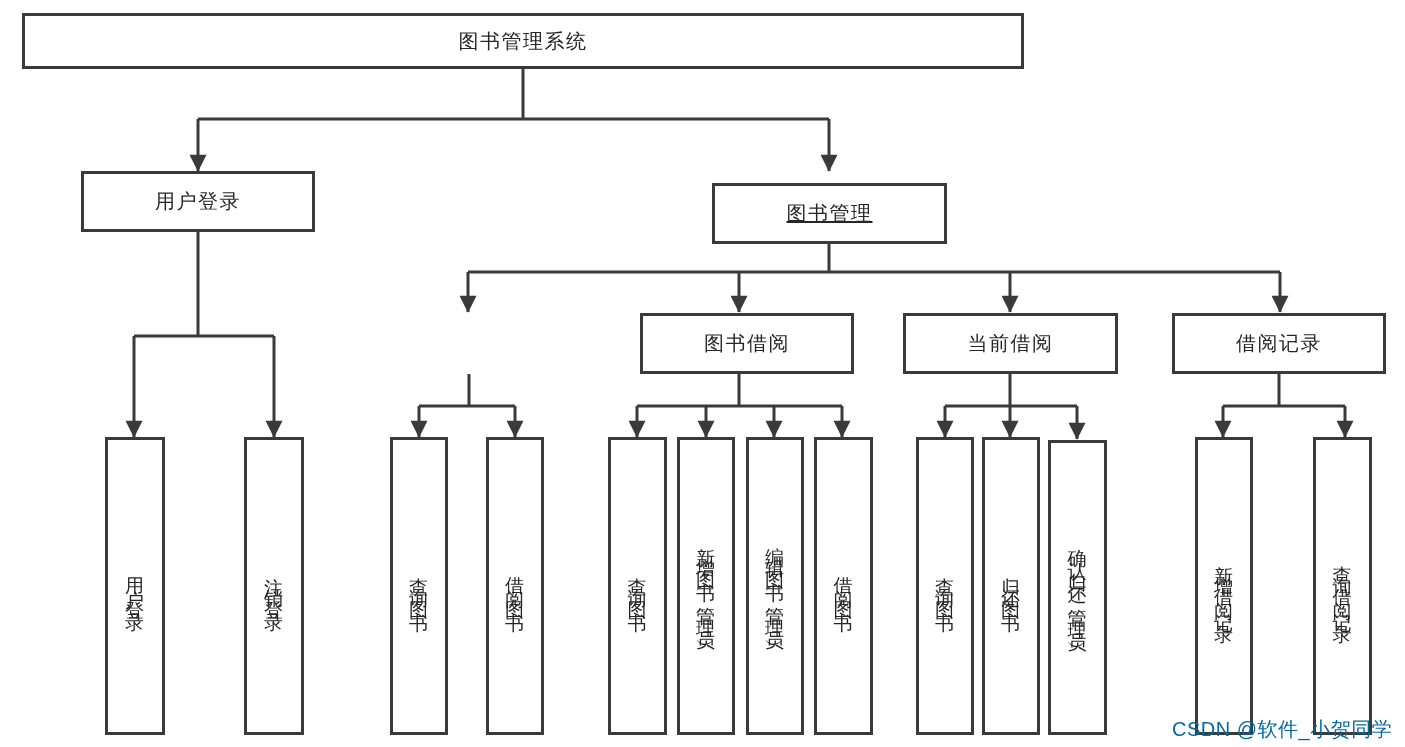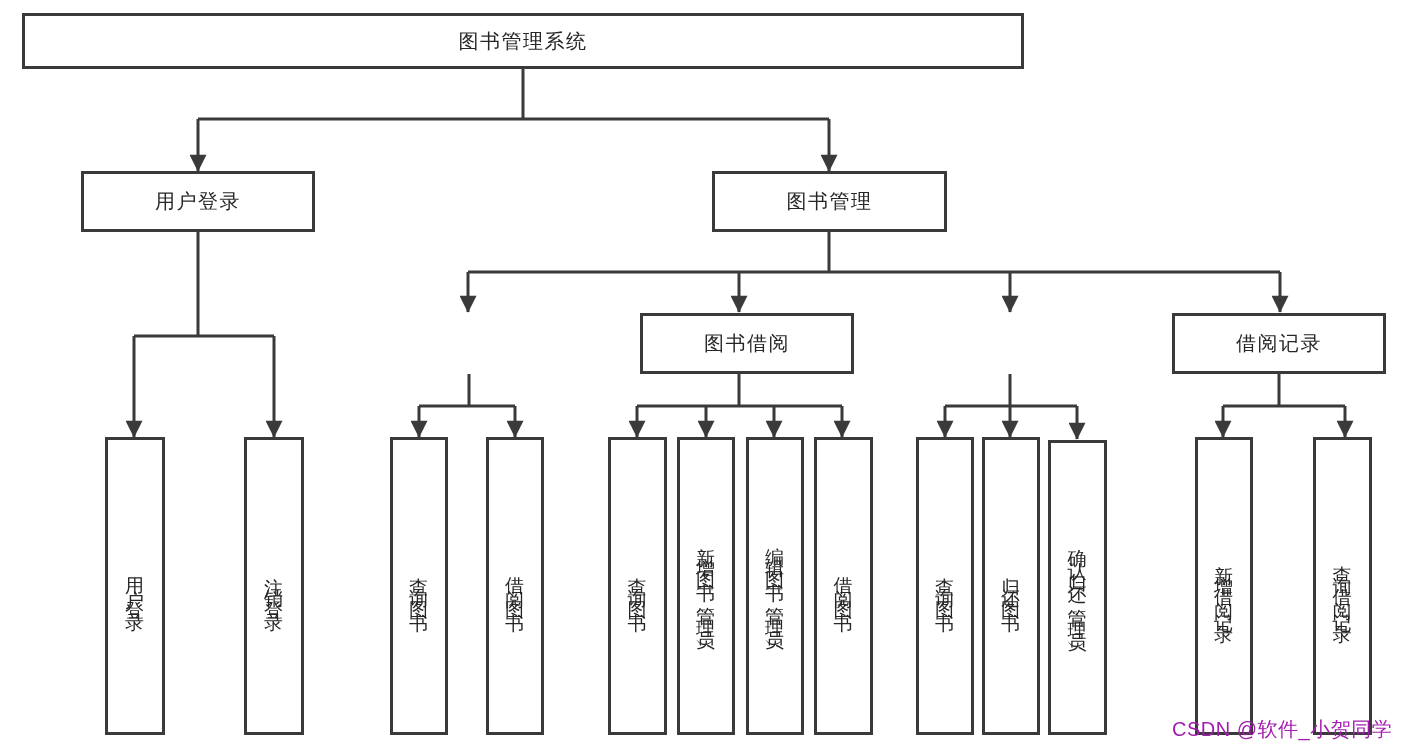--- a/index.html
+++ b/index.html
@@ -32,21 +32,21 @@
     font-size:19px;
     letter-spacing:12px;
     line-height:1;
     white-space:nowrap;
   }
   .watermark{
     position:absolute;
     left:1172px;
     top:716px;
     font-size:20px;
-    color:#a21caf;
+    color:#0369a1;
     letter-spacing:0.5px;
     white-space:nowrap;
     z-index:5;
   }
 </style>
 </head>
 <body>
 
 <div id="canvas">
 
@@ -93,26 +93,29 @@
     </g>
   </svg>
 
   <div class="node" style="left:22px;top:13px;width:1002px;height:56px;">
     <span class="hlabel">图书管理系统</span>
   </div>
 
   <div class="node" style="left:81px;top:171px;width:234px;height:61px;">
     <span class="hlabel">用户登录</span>
   </div>
-  <div class="node" style="left:712px;top:171px;width:235px;height:61px;">
+  <div class="node" style="left:712px;top:183px;width:235px;height:61px;text-decoration:underline;">
     <span class="hlabel">图书管理</span>
   </div>
 
   <div class="node" style="left:632px;top:313px;width:214px;height:61px;margin-left:8px;">
     <span class="hlabel">图书借阅</span>
+  </div>
+  <div class="node" style="left:903px;top:313px;width:215px;height:61px;">
+    <span class="hlabel">当前借阅</span>
   </div>
   <div class="node" style="left:1172px;top:313px;width:214px;height:61px;">
     <span class="hlabel">借阅记录</span>
   </div>
 
   <div class="node" style="left:105px;top:437px;width:60px;height:298px;">
     <span class="vlabel">用户登录</span>
   </div>
   <div class="node" style="left:244px;top:437px;width:60px;height:298px;">
     <span class="vlabel">注销登录</span>

